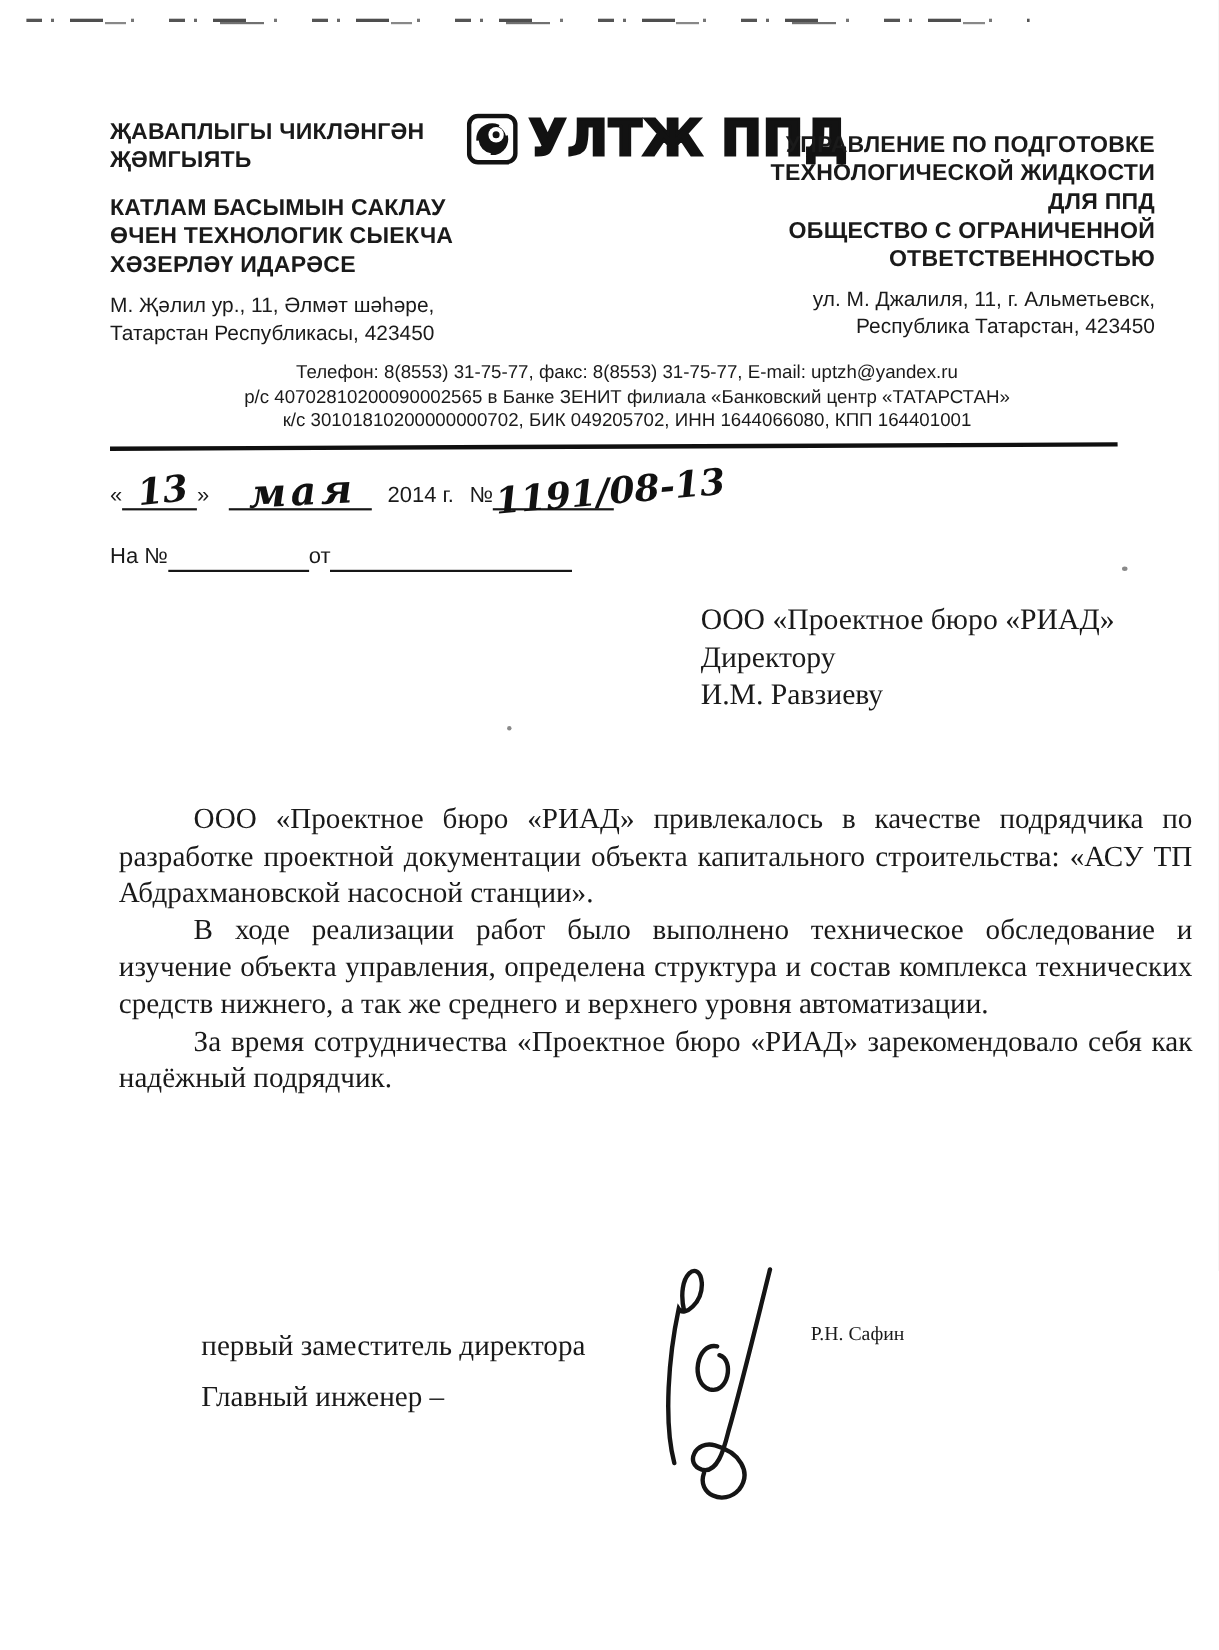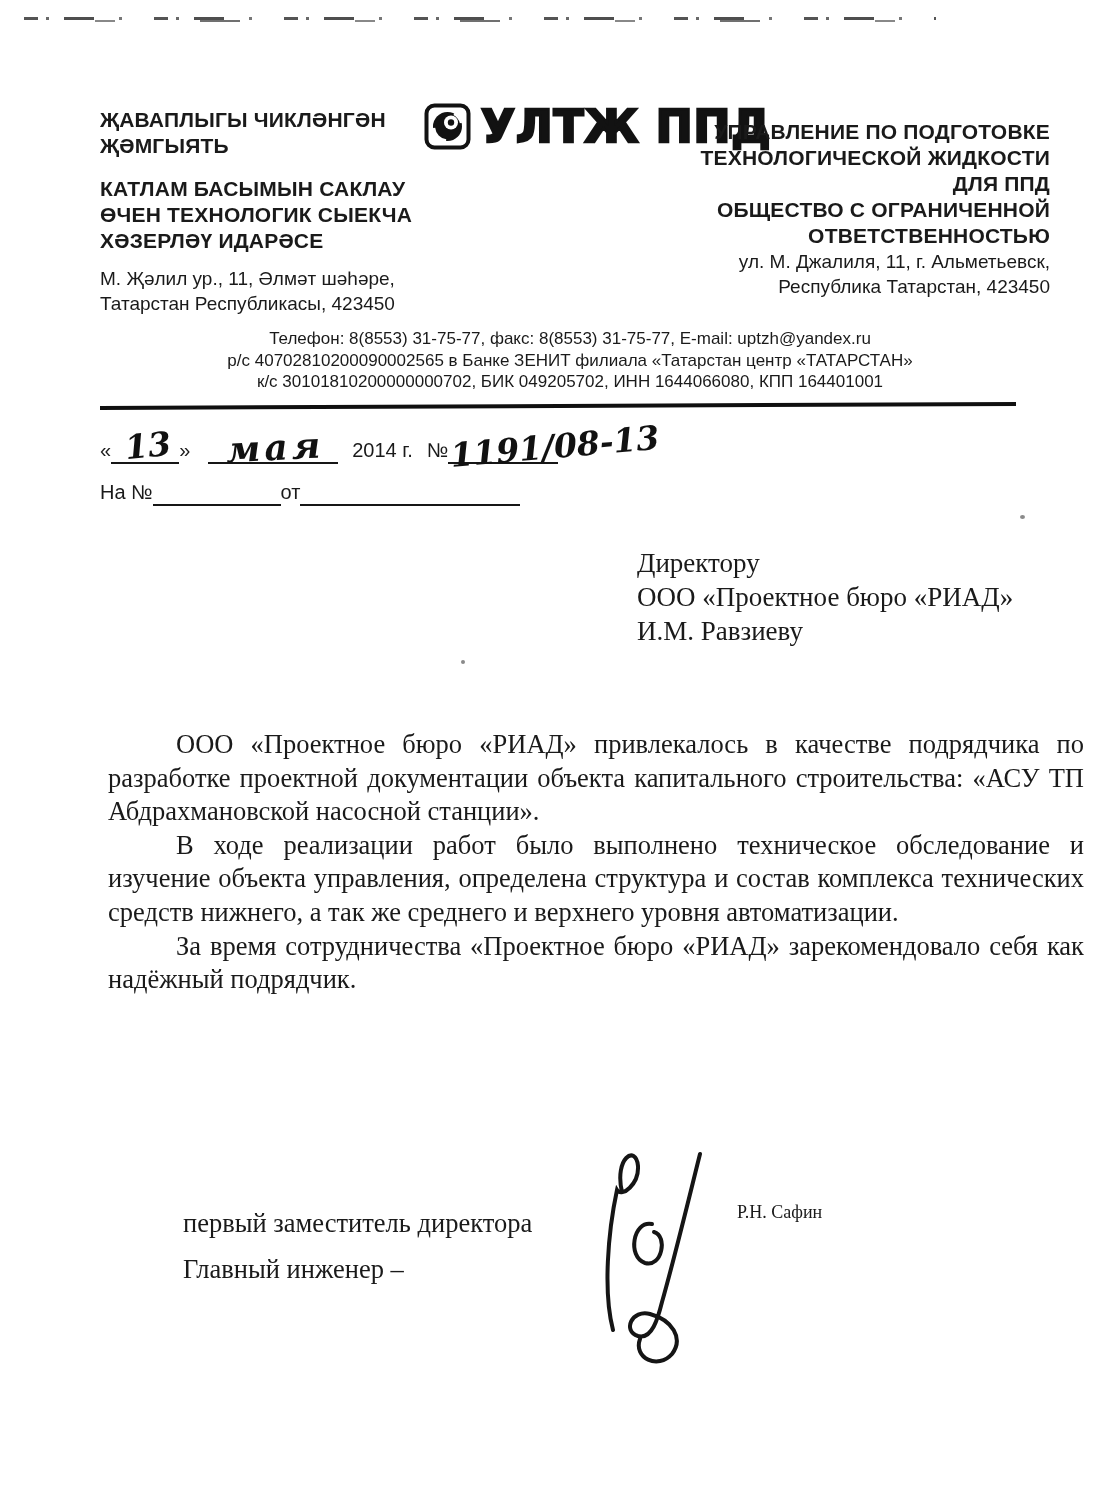--- a/index.html
+++ b/index.html
@@ -16,21 +16,21 @@
   .noise2 { position:absolute; top:20px; left:40px; width:860px; height:2px; opacity:.7;
     background:repeating-linear-gradient(90deg,transparent 0 55px,#555 55px 75px,transparent 75px 160px,#333 160px 200px,transparent 200px 260px); }
   .speck { position:absolute; background:#8a8a8a; border-radius:50%; }
 
   
   .hdr-left  { position:absolute; left:100px; top:107px; width:335px; }
   .hdr-right { position:absolute; left:695px; top:104px; width:355px; text-align:right; }
   .org-bold  { font-weight:bold; font-size:21px; line-height:26px; letter-spacing:.2px; }
   .org-name-left  { margin-top:17px; }
   .org-name-right { margin-top:15px; }
-  .addr { font-size:19px; line-height:25px; }
+  .addr { margin-top:11px; font-size:19px; line-height:25px; }
   .hdr-left .addr { margin-top:12px; }
 
   .logo { position:absolute; left:424px; top:103px; display:flex; align-items:center; gap:10px; }
   .logo-icon { width:47px; height:47px; }
   .logo-text {
     font-family:"DejaVu Sans", sans-serif; font-weight:bold; font-size:44px; line-height:47px;
     letter-spacing:1px; -webkit-text-stroke:2.5px #121212; color:#121212;
     transform:scaleY(1.02); white-space:nowrap;
   }
 
@@ -44,21 +44,21 @@
   .ref-line { position:absolute; left:100px; top:430px; height:34px;
     display:flex; align-items:flex-end; font-size:20px; }
   .ref-line .lbl { padding-bottom:2px; }
   .blank { position:relative; border-bottom:2px solid #161616; align-self:flex-end; }
   .hand { position:absolute; white-space:nowrap; color:#111;
     font-family:"DejaVu Serif", serif; font-style:italic; font-weight:bold; }
   .hand-day    { font-size:33px; left:14px; bottom:-3px; transform:rotate(-6deg); }
   .hand-month  { font-size:36px; left:18px; bottom:-6px; transform:rotate(-3deg); letter-spacing:4px; }
   .hand-number { font-size:33px; left:2px;  bottom:-4px; transform:rotate(-5deg); }
 
-  .na-line { position:absolute; left:100px; top:478px; height:28px;
+  .na-line { position:absolute; left:100px; top:492px; height:28px;
     display:flex; align-items:flex-end; font-size:20px; }
   .na-line .lbl { padding-bottom:2px; }
 
   
   .recipient { position:absolute; left:637px; top:546px;
     font-family:"Liberation Serif", serif; font-size:27px; line-height:34px; }
 
   
   .body-text { position:absolute; left:108px; top:728px; width:976px;
     font-family:"Liberation Serif", serif; font-size:26.5px; line-height:33.6px; }
@@ -106,21 +106,21 @@
     <div class="org-bold org-name-right">УПРАВЛЕНИЕ ПО ПОДГОТОВКЕ ТЕХНОЛОГИЧЕСКОЙ ЖИДКОСТИ ДЛЯ ППД</div>
     <div class="org-bold">ОБЩЕСТВО С ОГРАНИЧЕННОЙ ОТВЕТСТВЕННОСТЬЮ</div>
     <div class="addr">
       <div>ул. М. Джалиля, 11, г. Альметьевск,</div>
       <div>Республика Татарстан, 423450</div>
     </div>
   </div>
 
   <div class="contacts">
     <div>Телефон: 8(8553) 31-75-77, факс: 8(8553) 31-75-77, E-mail: uptzh@yandex.ru</div>
-    <div>р/с 40702810200090002565 в Банке ЗЕНИТ филиала «Татарстан центр «ТАТАРСТАН»</div>
+    <div>р/с 40702810200090002565 в Банке ЗЕНИТ филиала «Банковский центр «ТАТАРСТАН»</div>
     <div>к/с 30101810200000000702, БИК 049205702, ИНН 1644066080, КПП 164401001</div>
   </div>
 
   <div class="rule"></div>
 
   <div class="ref-line">
     <span class="lbl">«</span>
     <span class="blank" style="width:68px;height:30px;">
       <span class="hand hand-day">13</span>
     </span>
@@ -139,22 +139,22 @@
   </div>
 
   <div class="na-line">
     <span class="lbl">На №</span>
     <span class="blank" style="width:128px;height:26px;"></span>
     <span class="lbl">от</span>
     <span class="blank" style="width:220px;height:26px;"></span>
   </div>
 
   <div class="recipient">
+    <div>ООО «Проектное бюро «РИАД»</div>
     <div>Директору</div>
-    <div>ООО «Проектное бюро «РИАД»</div>
     <div>И.М. Равзиеву</div>
   </div>
 
   <div class="body-text">
     <p>ООО «Проектное бюро «РИАД» привлекалось в качестве подрядчика по разработке проектной документации объекта капитального строительства: «АСУ ТП Абдрахмановской насосной станции».</p>
     <p>В ходе реализации работ было выполнено техническое обследование и изучение объекта управления, определена структура и состав комплекса технических средств нижнего, а так же среднего и верхнего уровня автоматизации.</p>
     <p>За время сотрудничества «Проектное бюро «РИАД» зарекомендовало себя как надёжный подрядчик.</p>
   </div>
 
   <div class="sig-post">

